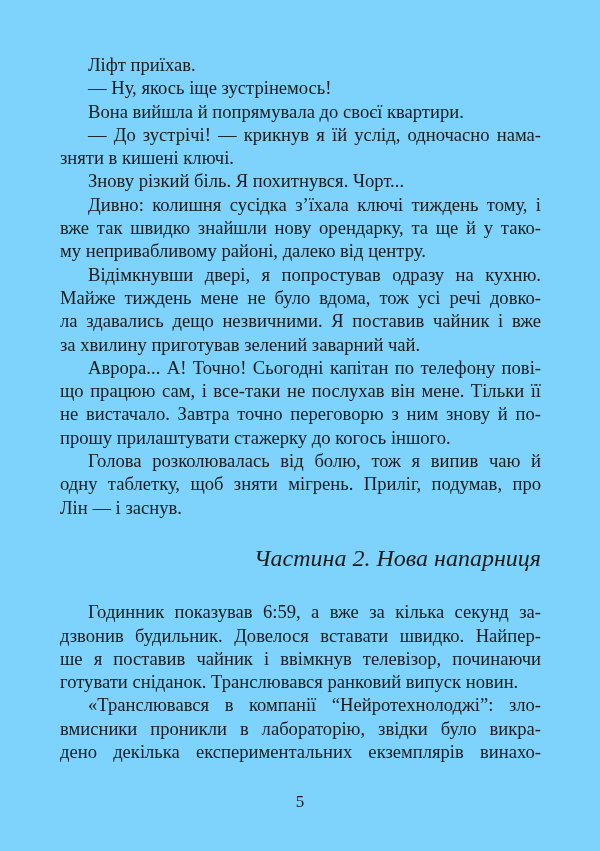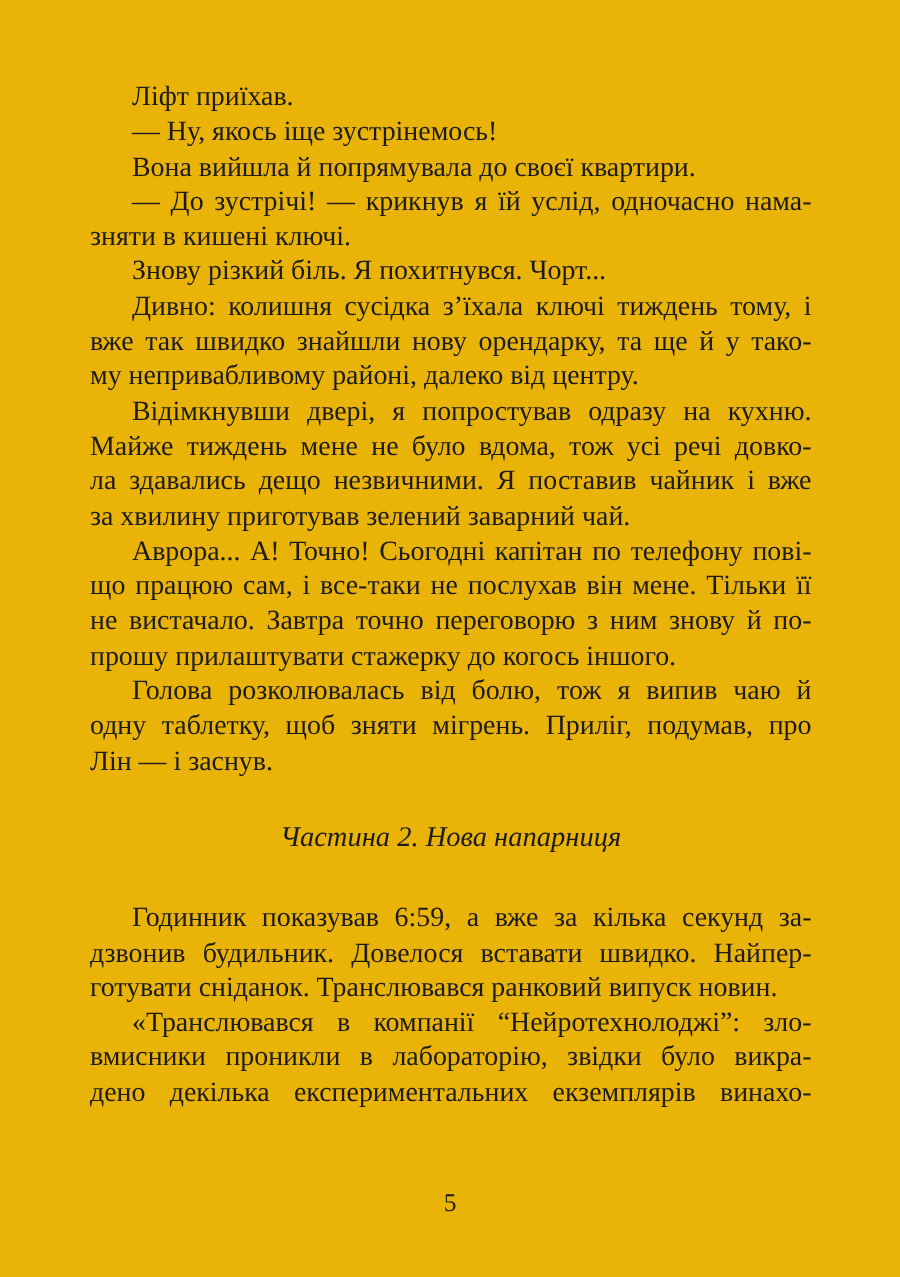--- a/index.html
+++ b/index.html
@@ -3,21 +3,21 @@
 <meta charset="utf-8">
 <style>
   html, body {
     margin: 0;
     padding: 0;
   }
   .page {
     position: relative;
     width: 600px;
     height: 851px;
-    background: #eab308;
+    background: #7dd3fc;
     overflow: hidden;
     font-family: "Liberation Serif", "DejaVu Serif", serif;
     color: #1b1b1b;
   }
   .text-block {
     position: absolute;
     left: 60px;
     top: 53px;
     width: 481px;
     font-size: 18.6px;
@@ -31,24 +31,24 @@
   }
   .line.j {
     text-align: justify;
     text-align-last: justify;
   }
   .line.indent {
     text-indent: 28px;
   }
   .chapter-heading {
     margin: 28px 0 30px 0;
-    font-size: 19px;
+    font-size: 24px;
     font-weight: 400;
     font-style: italic;
-    text-align: center;
+    text-align: right;
     line-height: 23.3px;
   }
   .page-number {
     position: absolute;
     left: 0;
     top: 792px;
     width: 600px;
     text-align: center;
     font-size: 17px;
     line-height: 20px;
@@ -97,20 +97,21 @@
           <div class="line j indent">Голова розколювалась від болю, тож я випив чаю й</div>
           <div class="line j">одну таблетку, щоб зняти мігрень. Приліг, подумав, про</div>
           <div class="line">Лін — і заснув.</div>
         </div>
       </section>
     <h2 class="chapter-heading">Частина 2. Нова напарниця</h2>
     <section>
         <div class="para">
           <div class="line j indent">Годинник показував 6:59, а вже за кілька секунд за-</div>
           <div class="line j">дзвонив будильник. Довелося вставати швидко. Найпер-</div>
+          <div class="line j">ше я поставив чайник і ввімкнув телевізор, починаючи</div>
           <div class="line">готувати сніданок. Транслювався ранковий випуск новин.</div>
         </div>
         <div class="para">
           <div class="line j indent">«Транслювався в компанії “Нейротехнолоджі”: зло-</div>
           <div class="line j">вмисники проникли в лабораторію, звідки було викра-</div>
           <div class="line j">дено декілька експериментальних екземплярів винахо-</div>
         </div>
       </section>
   </div>
   <div class="page-number">5</div>

